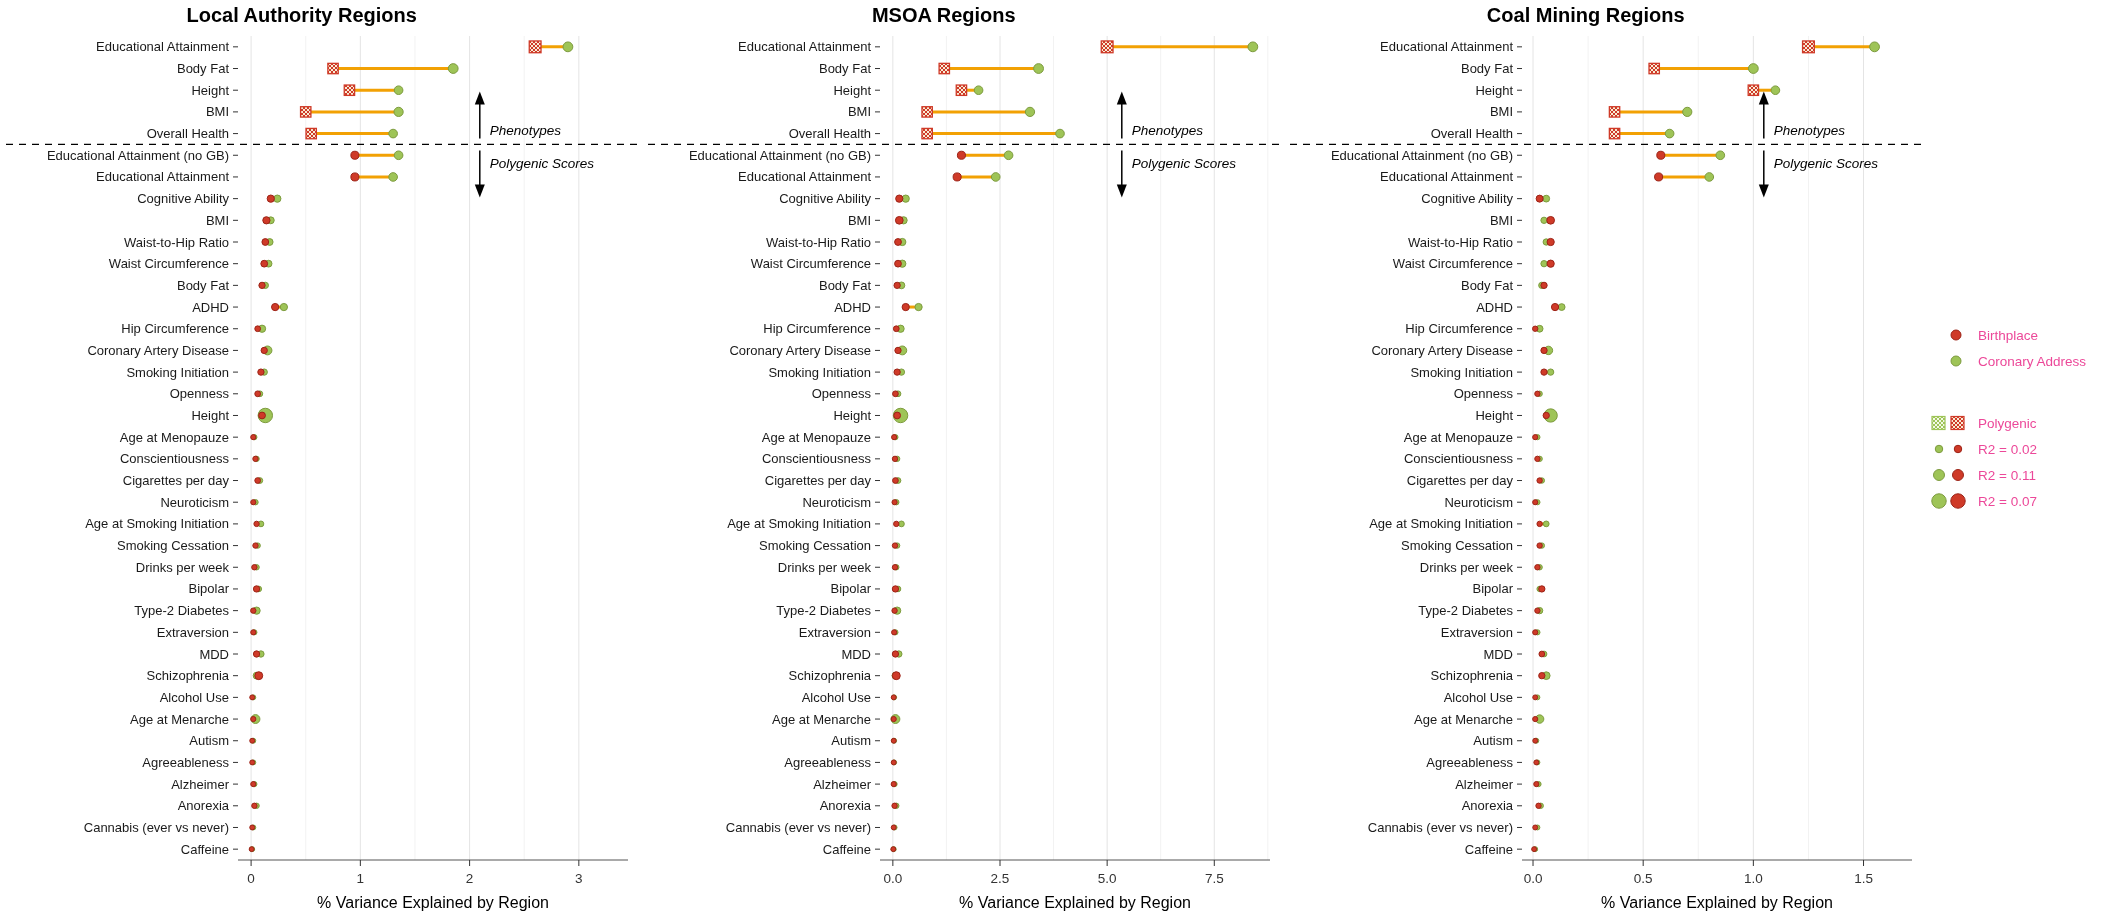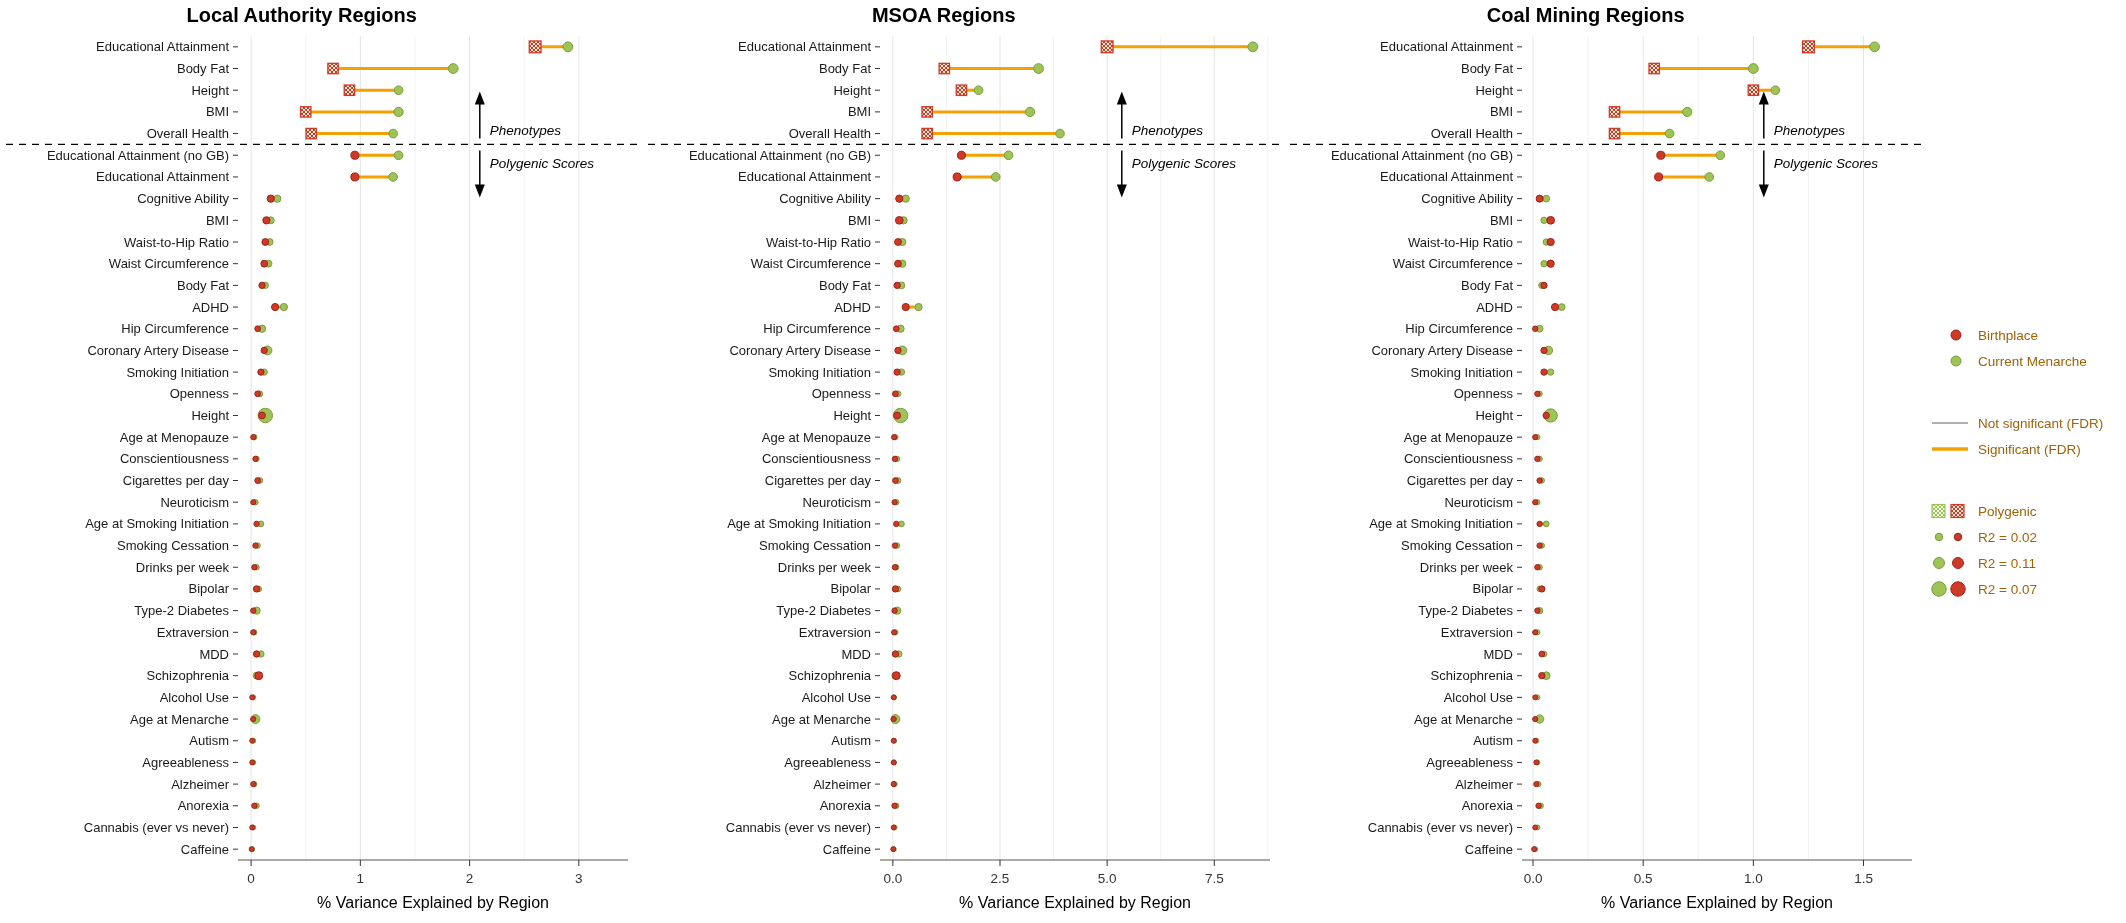--- a/index.html
+++ b/index.html
@@ -6,21 +6,21 @@
   body{
     width:2126px;height:923px;background:#ffffff;
     font-family:"Liberation Sans",sans-serif;
     overflow:hidden;position:relative;
   }
   .figure{display:flex;width:2126px;height:692px;}
   #panels{display:flex;flex:0 0 auto;}
   svg text{font-family:"Liberation Sans",sans-serif;}
   #legend{width:200px;flex:0 0 200px;padding-top:322px;box-sizing:border-box;}
   .lg-group{margin-bottom:36px;}
-  .lg-item{display:flex;align-items:center;height:26px;color:#a16207;font-size:13.5px;}
+  .lg-item{display:flex;align-items:center;height:26px;color:#ec4899;font-size:13.5px;}
   .lg-icon{width:46px;flex:0 0 46px;display:flex;align-items:center;}
   .lg-label{margin-left:6px;white-space:nowrap;}
 </style>
 </head>
 <body>
 
 <div class="figure">
   <div id="panels">
       <svg width="642" height="923">
         <defs>
@@ -942,39 +942,21 @@
             </svg>
           </span>
           <span class="lg-label">Birthplace</span>
         </div>
         <div class="lg-item">
           <span class="lg-icon">
             <svg width="46" height="20">
               <circle cx="30" cy="10" r="5" fill="#9ec457" stroke="#7d9b3e" stroke-width="1"></circle>
             </svg>
           </span>
-          <span class="lg-label">Current Menarche</span>
-        </div>
-      </div>
-      <div class="lg-group">
-        <div class="lg-item">
-          <span class="lg-icon">
-            <svg width="46" height="20">
-              <line x1="6" x2="42" y1="10" y2="10" stroke="#b0b0b0" stroke-width="2.2"></line>
-            </svg>
-          </span>
-          <span class="lg-label">Not significant (FDR)</span>
-        </div>
-        <div class="lg-item">
-          <span class="lg-icon">
-            <svg width="46" height="20">
-              <line x1="6" x2="42" y1="10" y2="10" stroke="#f2a104" stroke-width="3.4"></line>
-            </svg>
-          </span>
-          <span class="lg-label">Significant (FDR)</span>
+          <span class="lg-label">Coronary Address</span>
         </div>
       </div>
       <div class="lg-group">
         <div class="lg-item">
           <span class="lg-icon">
             <svg width="46" height="20">
               <defs>
                 <pattern id="lgxh0" patternUnits="userSpaceOnUse" width="4" height="4">
                   <path d="M0 4 L4 0 M0 0 L4 4" stroke="#9ec457" stroke-width="1"></path>
                 </pattern>

